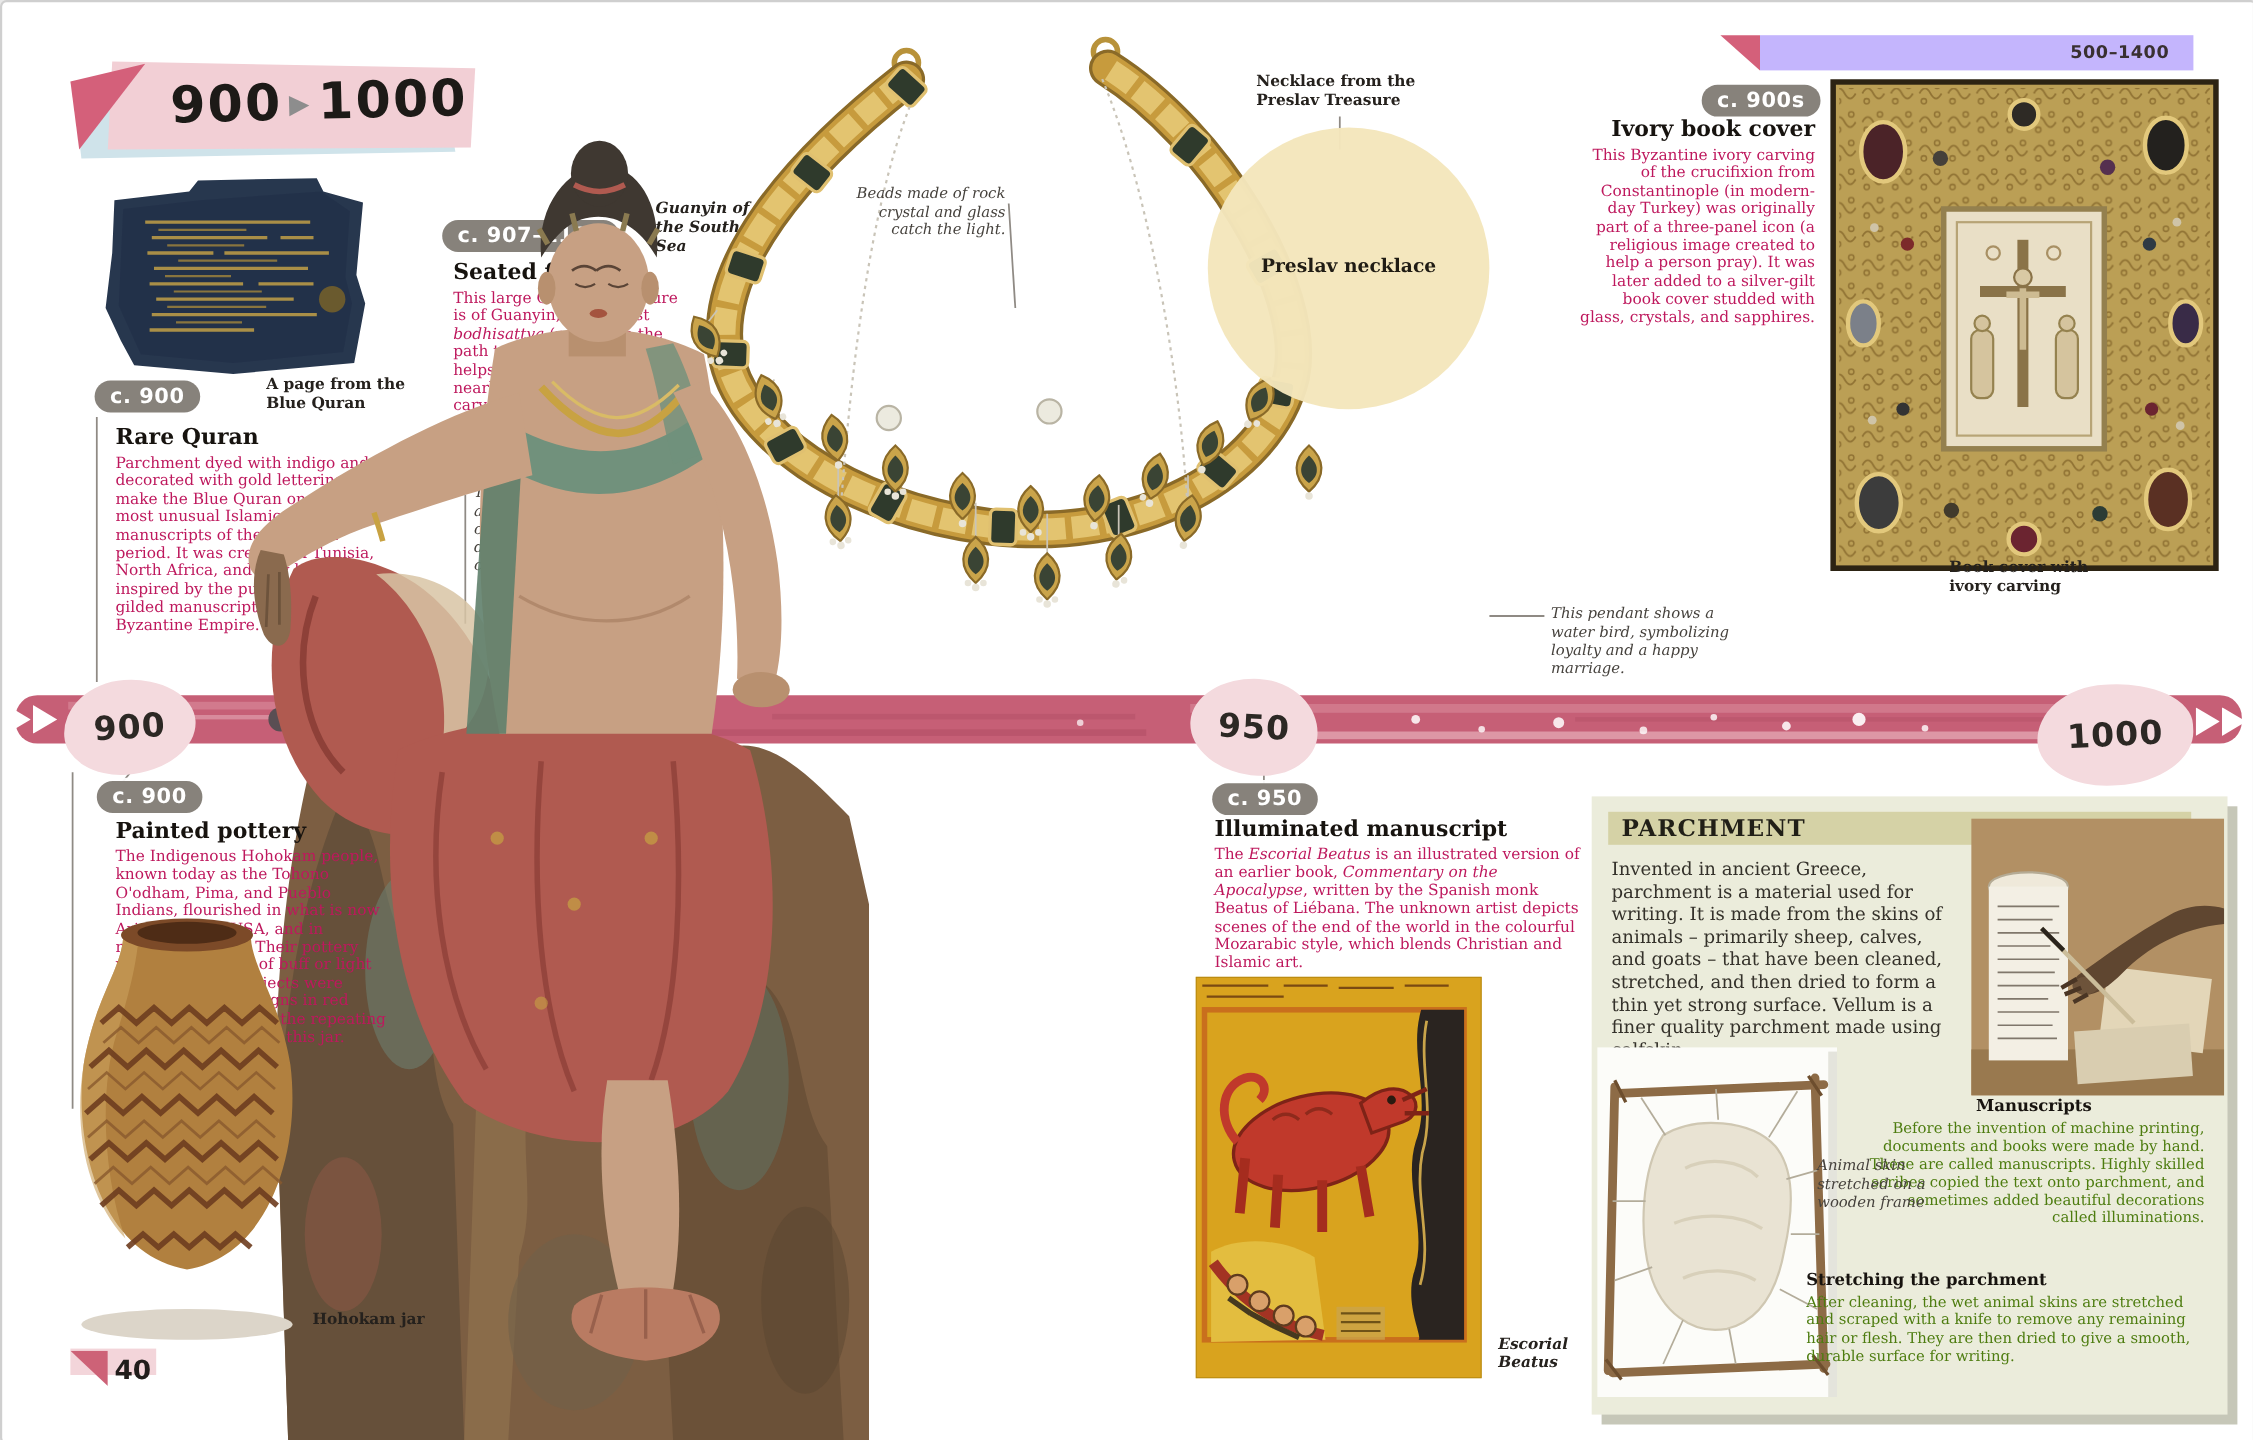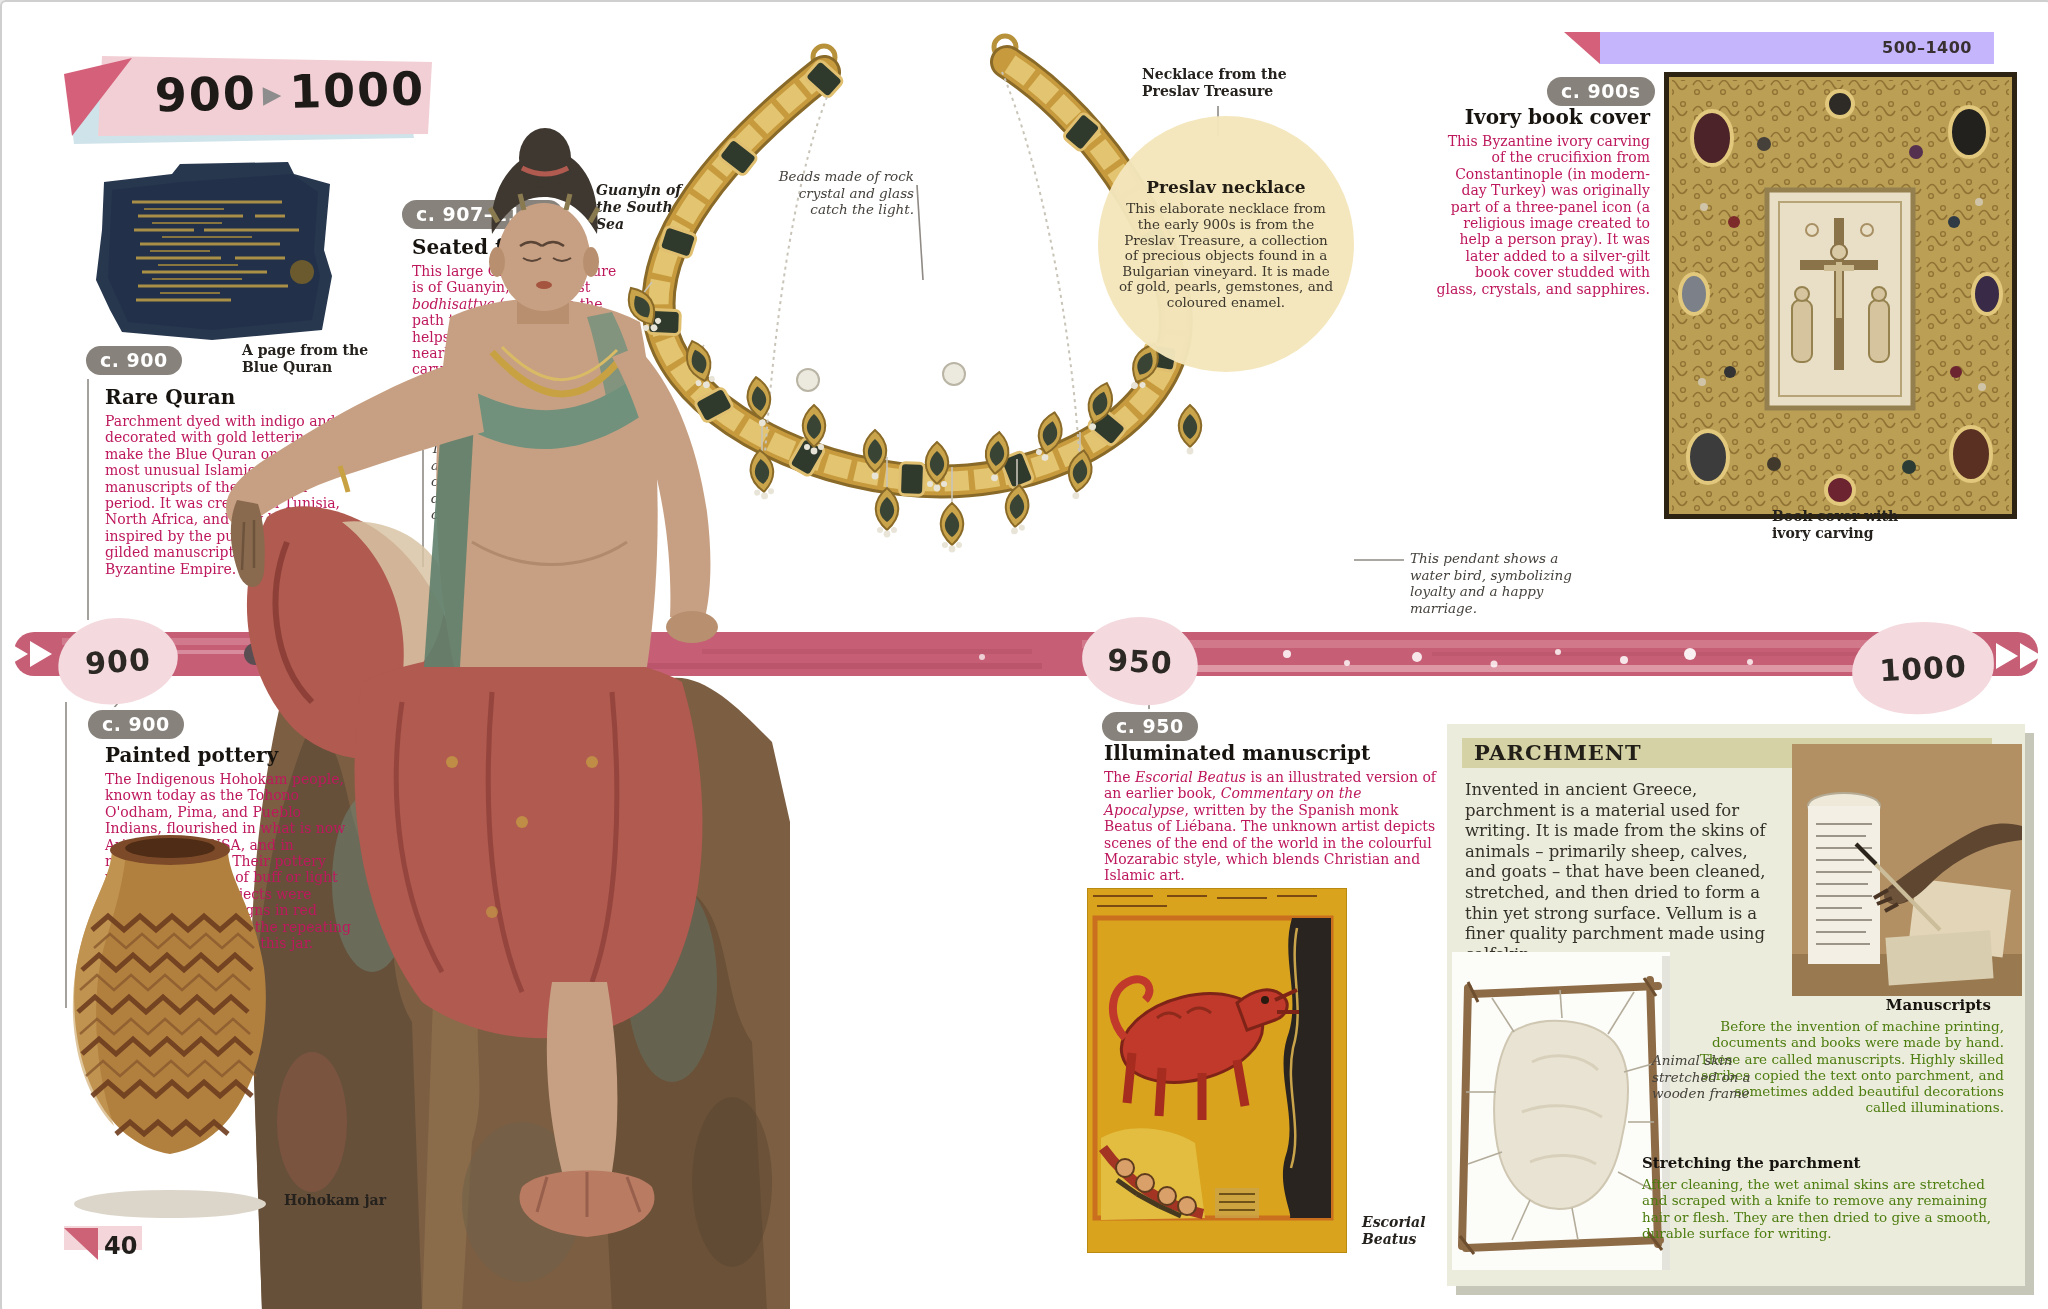--- a/index.html
+++ b/index.html
@@ -374,21 +374,20 @@
           <path d="M0,-13 C9,-5 10,5 0,12 C-10,5 -9,-5 0,-13 Z" fill="#3a4434"></path>
           <circle cx="0" cy="24" r="3.4" fill="#e8e4d8"></circle>
         </g>
     </g>
   </svg>
 
   <div class="abs caption ctr" style="left:1140px;top:64px;width:155px;">Necklace from the Preslav Treasure</div>
 
   <div class="abs circle" style="left:1096px;top:114px;width:256px;height:256px;">
     <div class="circle-title">Preslav necklace</div>
-    <div class="circle-body">This elaborate necklace from the early 900s is from the Preslav Treasure, a collection of precious objects found in a Bulgarian vineyard. It is made of gold, pearls, gemstones, and coloured enamel.</div>
   </div>
 
   <div class="abs annot ra" style="left:770px;top:166px;width:142px;">Beads made of rock crystal and glass catch the light.</div>
   <div class="abs annot" style="left:1408px;top:548px;width:170px;">This pendant shows a water bird, symbolizing loyalty and a happy marriage.</div>
 
   <div class="abs badge" style="left:1545px;top:75px;">c. 900s</div>
   <div class="abs" style="left:1430px;top:104px;width:218px;">
     <h3 class="heading ra">Ivory book cover</h3>
     <p class="bodytext ra" style="margin:0;">This Byzantine ivory carving of the crucifixion from Constantinople (in modern-day Turkey) was originally part of a three-panel icon (a religious image created to help a person pray). It was later added to a silver-gilt book cover studded with glass, crystals, and sapphires.</p>
   </div>
@@ -535,21 +534,21 @@
       <path d="M24,80 h56 M24,92 h50 M24,104 h56 M24,116 h48 M24,128 h56 M24,140 h52 M24,152 h56 M24,164 h46 M24,176 h56 M24,188 h50 M24,200 h54"></path>
     </g>
     <path d="M230,96 C190,100 160,118 138,140 C124,154 112,162 100,160 C92,158 90,148 98,142 C120,126 150,104 180,88 C198,78 216,78 230,82 Z" fill="#5f4630"></path>
     <ellipse cx="104" cy="152" rx="12" ry="8" fill="#6d533a"></ellipse>
     <path d="M96,146 l-14,8 M100,154 l-15,6 M106,160 l-13,7" stroke="#4a3524" stroke-width="4"></path>
     <line x1="64" y1="100" x2="148" y2="186" stroke="#cbbd9a" stroke-width="4"></line>
     <line x1="64" y1="100" x2="84" y2="120" stroke="#2a241c" stroke-width="4"></line>
   </svg>
 
   <div class="abs" style="left:1692px;top:994px;width:310px;">
-    <h4 class="sub-title ra" style="margin:0 13px 4px 0;">Manuscripts</h4>
+    <h4 class="sub-title ra" style="margin:0 0 4px 0;text-align:center;">Manuscripts</h4>
     <p class="sub-body ra" style="margin:0;">Before the invention of machine printing, documents and books were made by hand. These are called manuscripts. Highly skilled scribes copied the text onto parchment, and sometimes added beautiful decorations called illuminations.</p>
   </div>
 
   <svg class="abs" style="left:1450px;top:950px;" width="218" height="318" viewBox="0 0 218 318">
     <rect x="0" y="0" width="218" height="318" fill="#fcfcf9"></rect>
     <rect x="210" y="4" width="8" height="314" fill="#e4e4dc"></rect>
     <g stroke="#8d6b46" stroke-width="8" stroke-linecap="round">
       <line x1="20" y1="42" x2="206" y2="34"></line>
       <line x1="198" y1="28" x2="206" y2="292"></line>
       <line x1="14" y1="296" x2="208" y2="288"></line>

